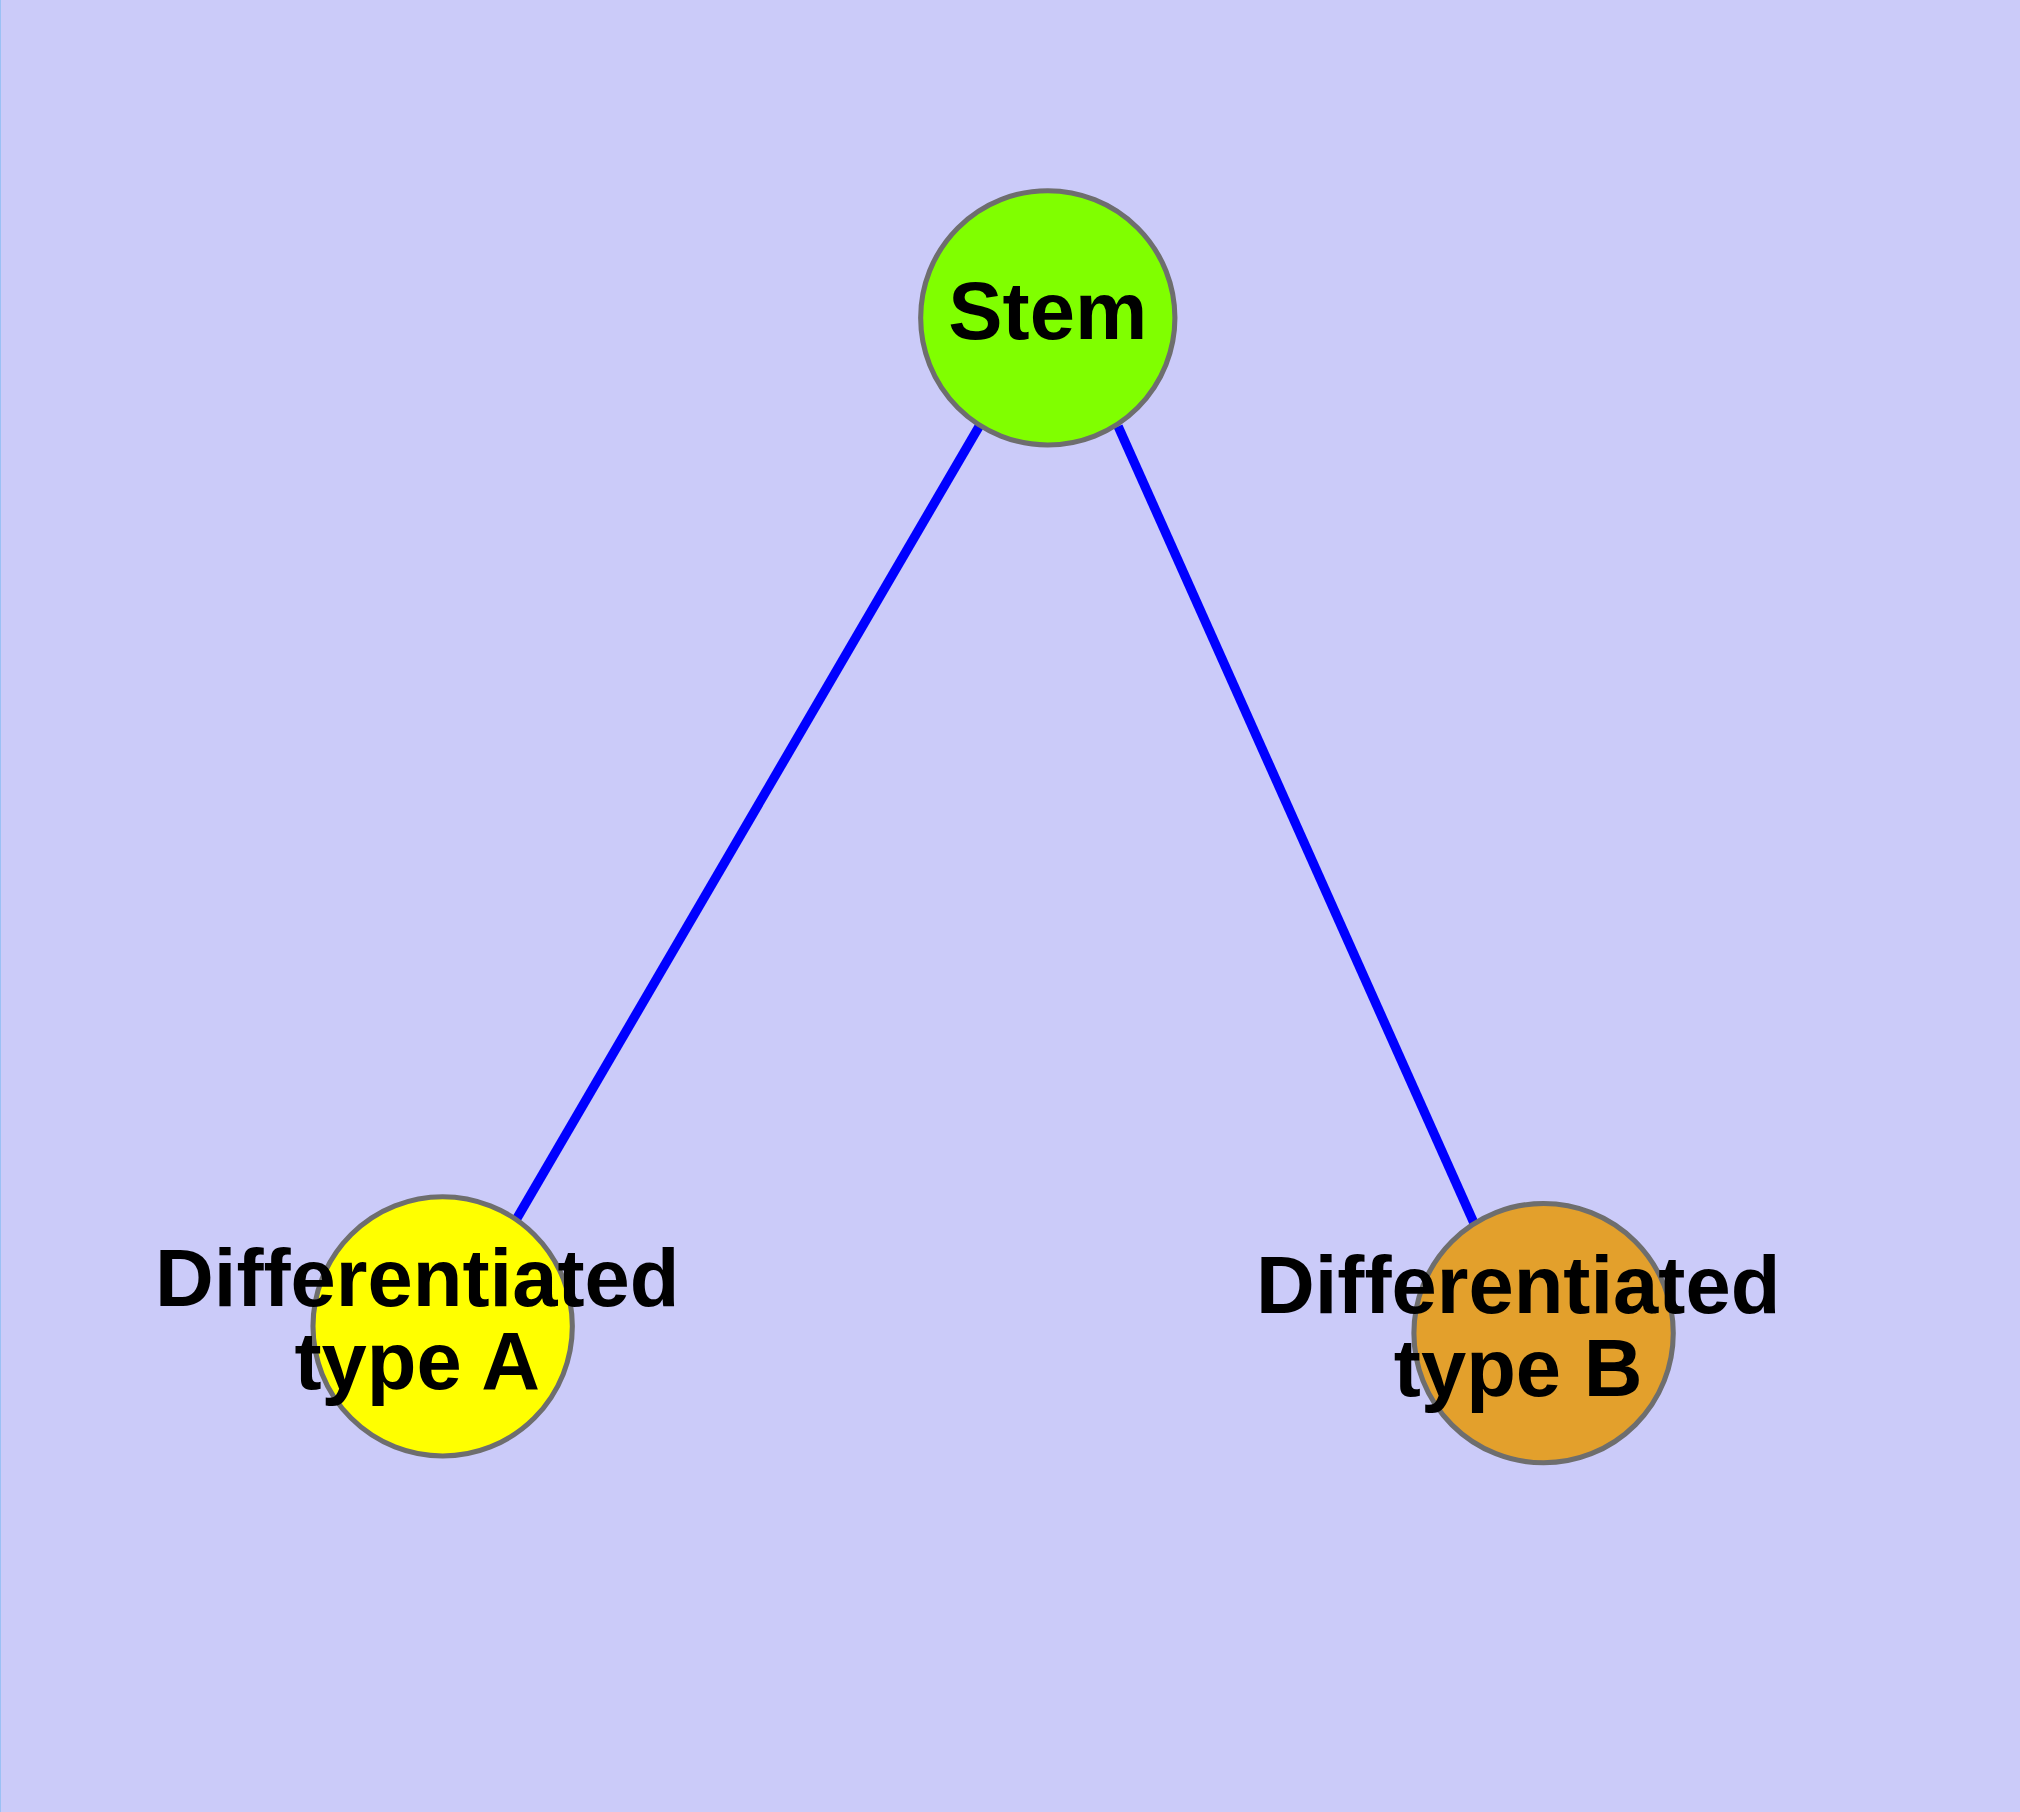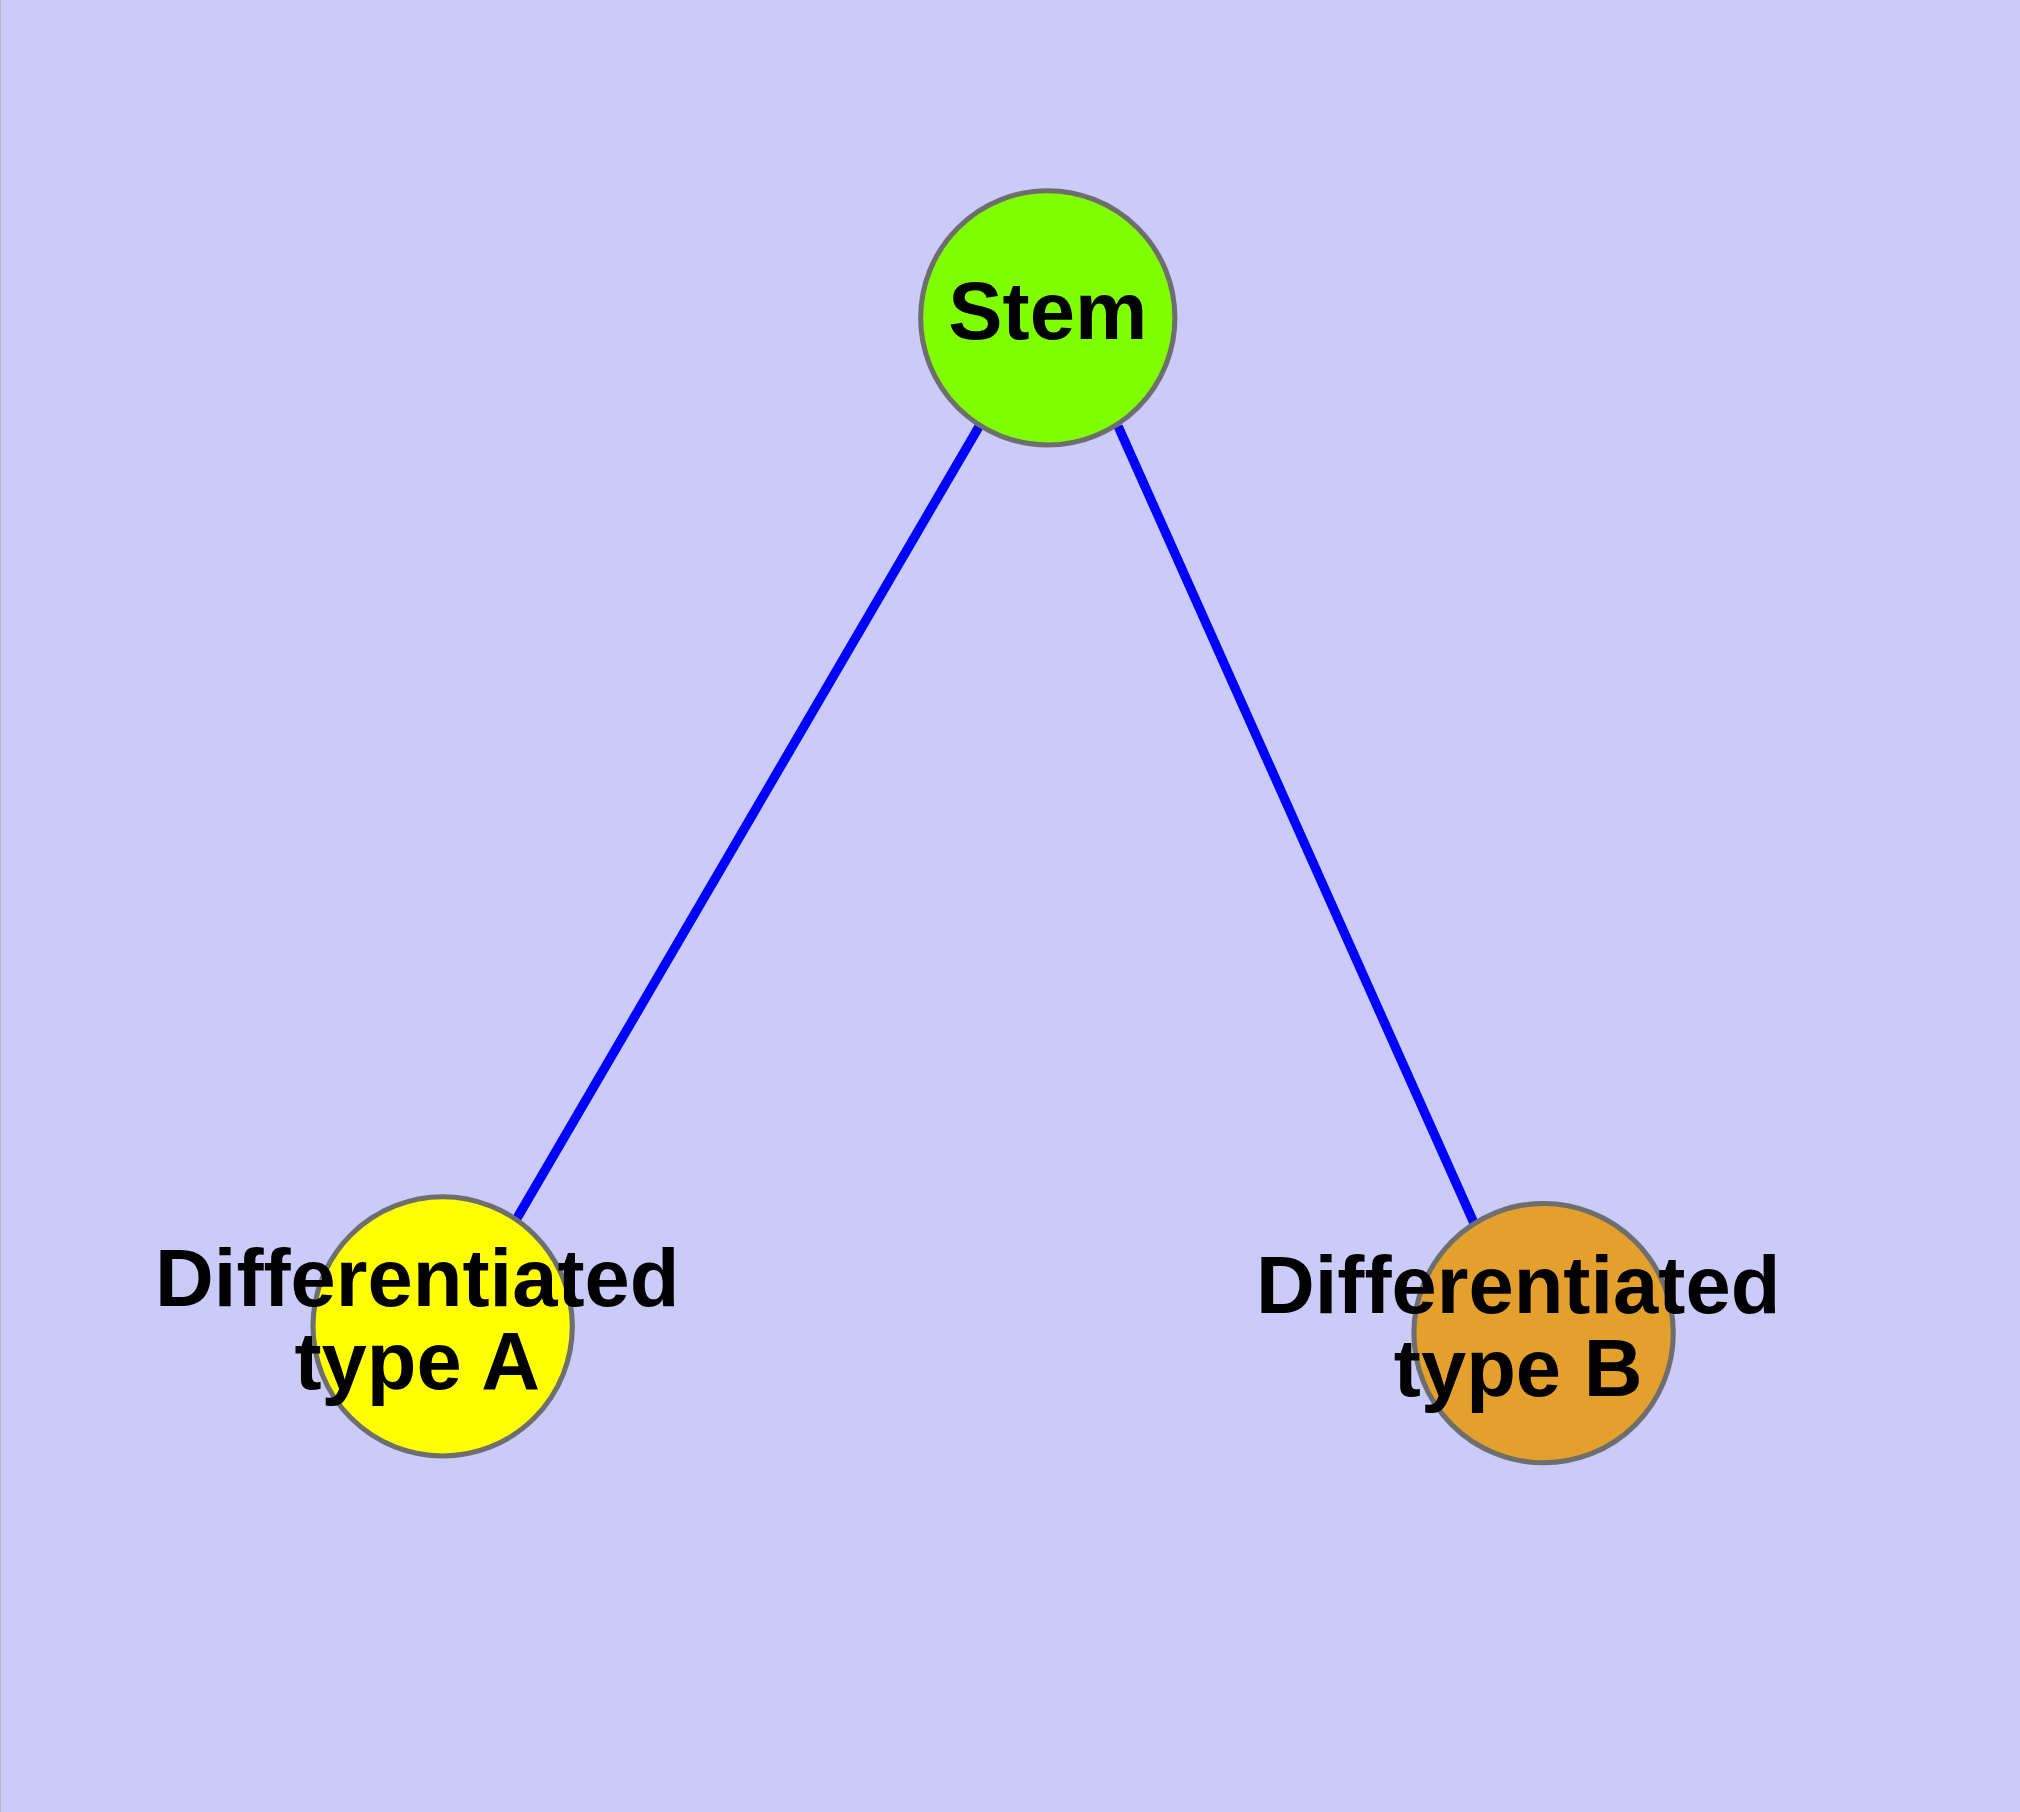--- a/index.html
+++ b/index.html
@@ -28,21 +28,21 @@
     dominant-baseline: middle;
     text-anchor: middle;
   }
   .edge-line {
     stroke-linecap: butt;
   }
 </style>
 </head>
 <body>
 
-<div id="canvas" style="background: #a16207;">
+<div id="canvas" style="background: #0ea5e9;">
   <svg id="graph-svg" viewBox="0 0 2384 2138" xmlns="http://www.w3.org/2000/svg">
 
     <rect id="bg-rect" x="0" y="0" width="2384" height="2138" fill="#CBCBF9"></rect>
 
     <g id="edges-layer">
         <line class="edge-line" x1="1155" y1="503" x2="607" y2="1442" stroke="#0000FF" stroke-width="11"></line>
         <line class="edge-line" x1="1319" y1="503" x2="1741" y2="1448" stroke="#0000FF" stroke-width="11"></line>
       </g>
     <g id="nodes-layer">
         <g>

